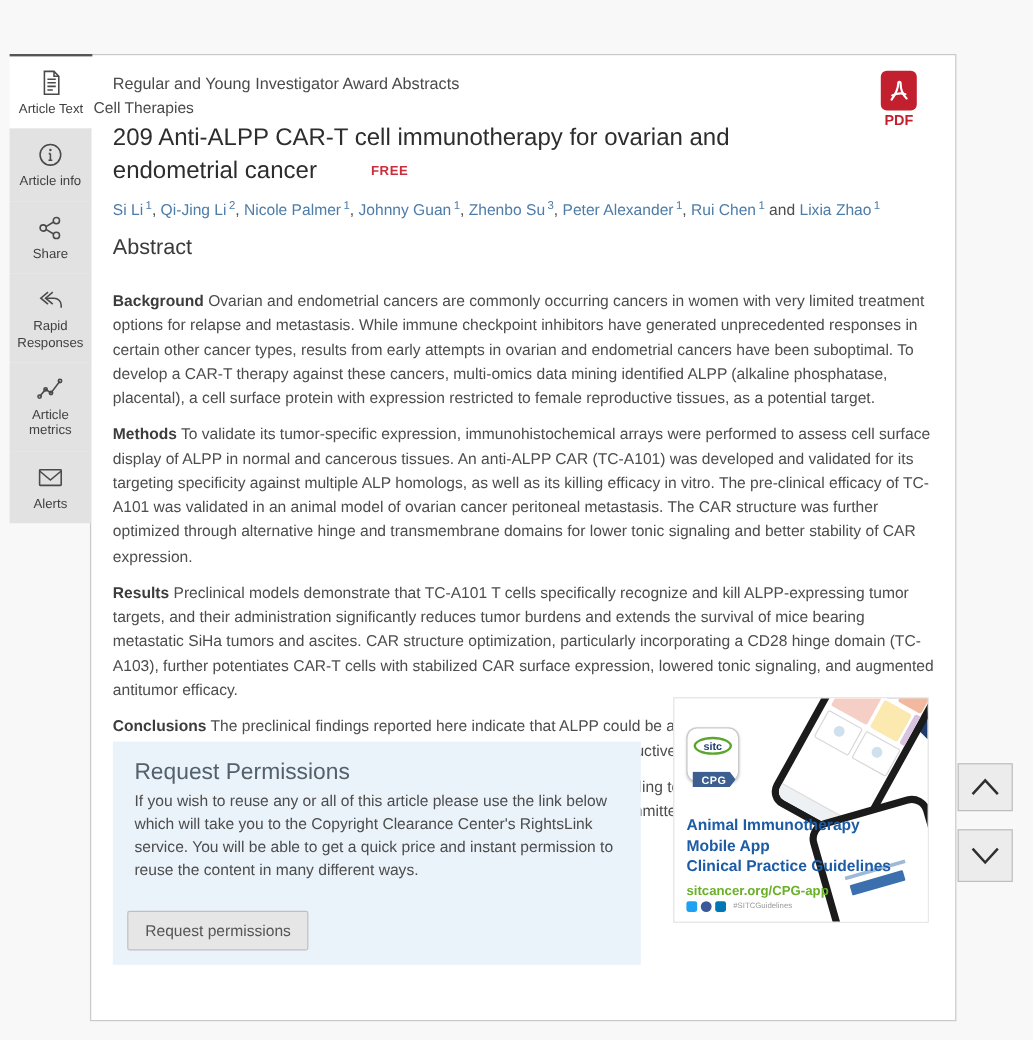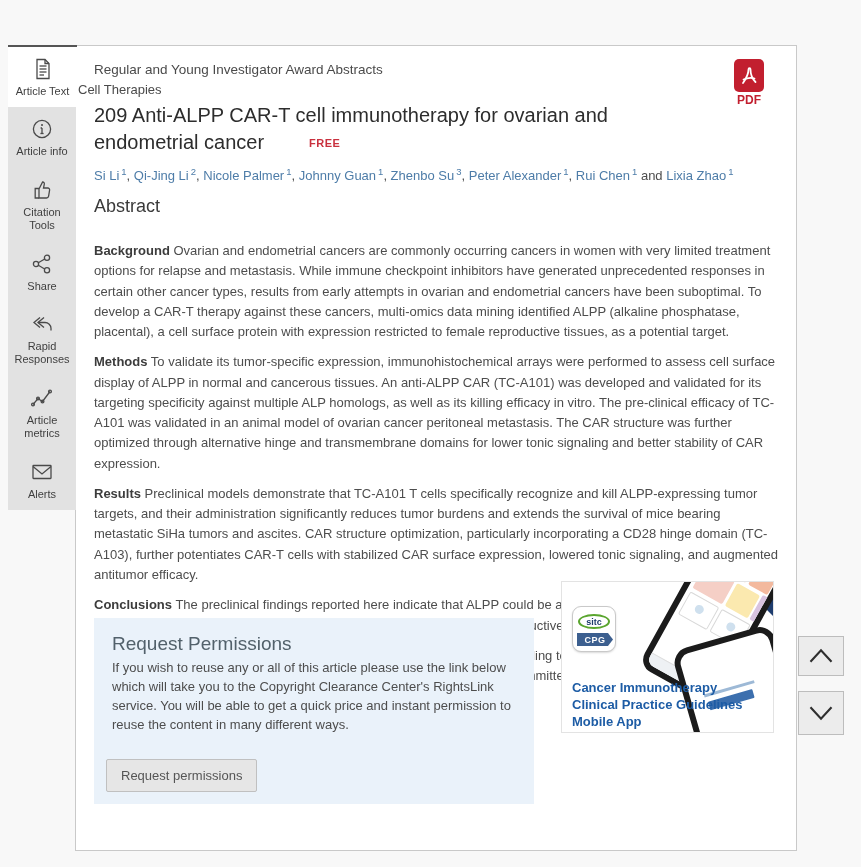--- a/index.html
+++ b/index.html
@@ -65,21 +65,21 @@
   .perm-title { font-size:19px; font-weight:400; color:#52616b; margin-bottom:4px; }
   .perm-body  { font-size:13px; line-height:1.45; color:#4d4d4d; }
   .perm-btn {
     position:absolute; left:12px; bottom:12px;
     background:#e6e6e6; border:1px solid #c0c0c0; border-radius:2px;
     font-family:"Liberation Sans",sans-serif; font-size:13px; color:#555;
     padding:8px 14px; cursor:pointer;
   }
   
   .promo {
-    position:absolute; left:485px; top:535px; width:213px; height:152px;
+    position:absolute; left:485px; top:535px; width:213px; height:188px;
     background:#ffffff; border:1px solid #e3e3e3; overflow:hidden; cursor:pointer;
   }
   .promo-corner {
     position:absolute; right:0; top:0; width:0; height:0;
     border-left:34px solid transparent; border-top:34px solid #1e3c6e;
   }
   .phone { position:absolute; background:#ffffff; border:6px solid #1b1b1b; }
   .phone1 { width:86px; height:158px; border-radius:14px; right:16px; top:-44px; transform:rotate(29deg); overflow:hidden; }
   .phone2 { width:104px; height:190px; border-radius:16px; right:-26px; bottom:-92px; transform:rotate(-16deg); overflow:hidden; }
   .card { position:absolute; border-radius:2px; }
@@ -99,21 +99,21 @@
     background:#fff; border:1px solid #c9c9c9; border-radius:9px;
     box-shadow:0 1px 2px rgba(0,0,0,.15);
   }
   .swoosh {
     position:absolute; left:5px; top:7px; width:32px; height:15px;
     border:2px solid #5aa52e; border-radius:50%;
     display:flex; align-items:center; justify-content:center;
   }
   .swoosh span { font-size:9px; font-weight:bold; color:#1e3c6e; }
   .cpg-banner {
-    position:absolute; left:4px; top:26px; width:36px; height:13px; background:#3c5f8f;
+    position:absolute; left:4px; top:36px; width:36px; height:13px; background:#3c5f8f;
     clip-path:polygon(0 0, 86% 0, 100% 50%, 86% 100%, 0 100%);
     display:flex; align-items:center; justify-content:center;
   }
   .cpg-banner span { font-size:9px; font-weight:bold; color:#fff; letter-spacing:.5px; }
   .promo-title { position:absolute; left:10px; top:98px; width:190px; }
   .promo-title span { display:block; font-size:13px; font-weight:bold; color:#1d5ca5; line-height:1.3; }
   .promo-url { position:absolute; left:10px; top:155px; font-size:11px; font-weight:bold; color:#6ab029; }
   .promo-social { position:absolute; left:10px; top:169px; display:flex; align-items:center; gap:3px; }
   .soc { width:9px; height:9px; border-radius:2px; display:inline-block; }
   .soc-tw { background:#1da1f2; }
@@ -151,29 +151,20 @@
       <span class="sb-icon">
         <svg width="24" height="24" viewBox="0 0 24 24" fill="none" stroke="#4a4a4a" stroke-width="1.3">
           <circle cx="12" cy="12" r="8.6"></circle>
           <circle cx="12" cy="8" r="1" fill="#4a4a4a" stroke="none"></circle>
           <line x1="12" y1="11" x2="12" y2="16.5"></line>
             <line x1="10.4" y1="16.5" x2="13.6" y2="16.5"></line>
           <line x1="10.6" y1="11" x2="12" y2="11"></line>
         </svg>
       </span>
       <span class="sb-label">Article info</span>
-    </div>
-    <div class="sb-item">
-      <span class="sb-icon">
-        <svg width="24" height="24" viewBox="0 0 24 24" fill="none" stroke="#4a4a4a" stroke-width="1.3">
-          <path d="M9 10.5 H5.2 v9.5 h3.8"></path>
-          <path d="M9 11 l3.6-7 c1.2 0 2 .9 1.7 2.1 L13.5 10 h4.3 c1.2 0 2 1 1.8 2.2 l-1 5.9 c-.2 1.1-1 1.9-2.1 1.9 H9 z"></path>
-        </svg>
-      </span>
-      <span class="sb-label">Citation Tools</span>
     </div>
     <div class="sb-item">
       <span class="sb-icon">
         <svg width="24" height="24" viewBox="0 0 24 24" fill="none" stroke="#4a4a4a" stroke-width="1.3">
           <circle cx="17" cy="5.8" r="2.6"></circle>
             <circle cx="6" cy="12" r="2.6"></circle>
             <circle cx="17" cy="18.2" r="2.6"></circle>
           <line x1="8.3" y1="10.8" x2="14.7" y2="7"></line>
             <line x1="8.3" y1="13.2" x2="14.7" y2="17"></line>
         </svg>
@@ -292,23 +283,23 @@
       <div class="cpg-logo">
         <div class="swoosh">
             <span>sitc</span>
           </div>
         <div class="cpg-banner">
             <span>CPG</span>
           </div>
       </div>
 
       <div class="promo-title">
-        <span>Cancer Immunotherapy</span>
+        <span>Animal Immunotherapy</span>
+        <span>Mobile App</span>
         <span>Clinical Practice Guidelines</span>
-        <span>Mobile App</span>
       </div>
       <div class="promo-url">sitcancer.org/CPG-app</div>
       <div class="promo-social">
         <span class="soc soc-tw"></span>
         <span class="soc soc-fb"></span>
         <span class="soc soc-li"></span>
         <span class="promo-hash">#SITCGuidelines</span>
       </div>
     </div>
 

